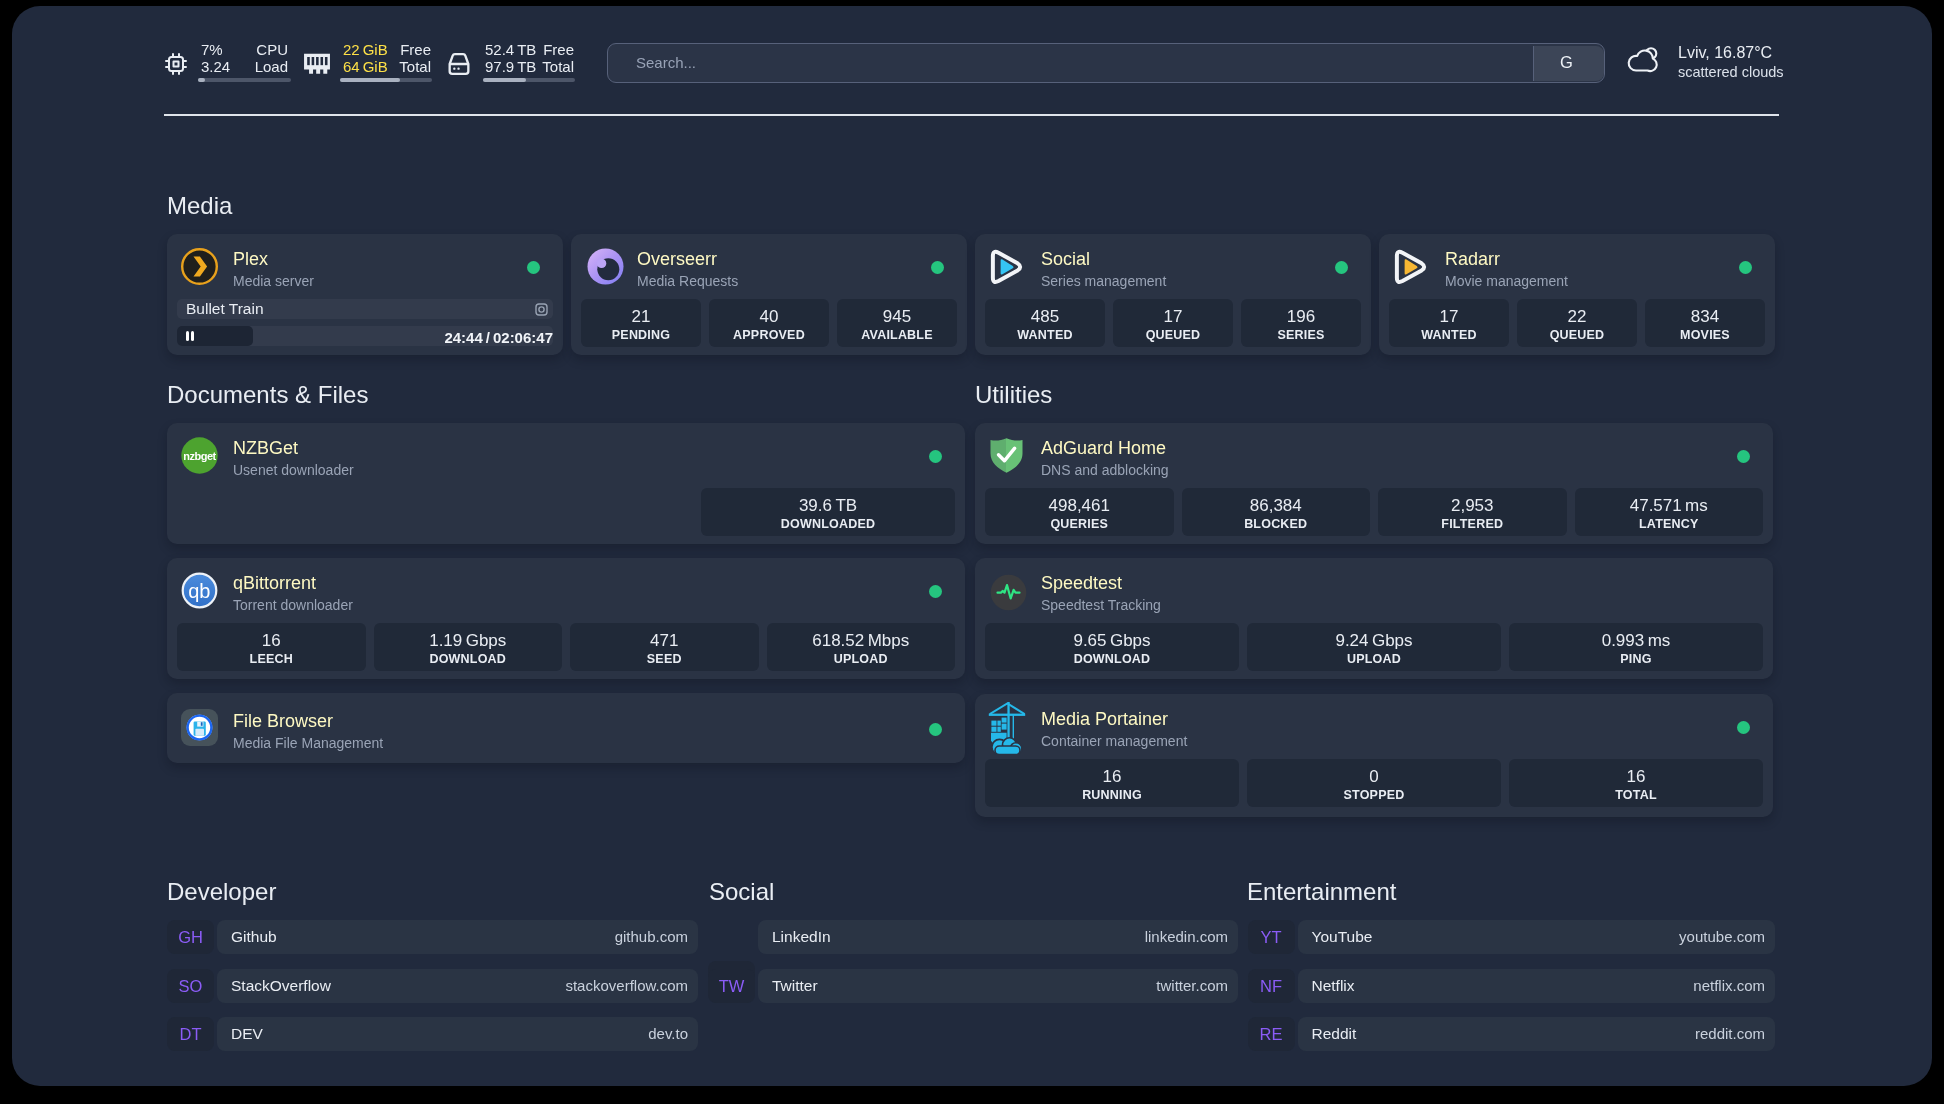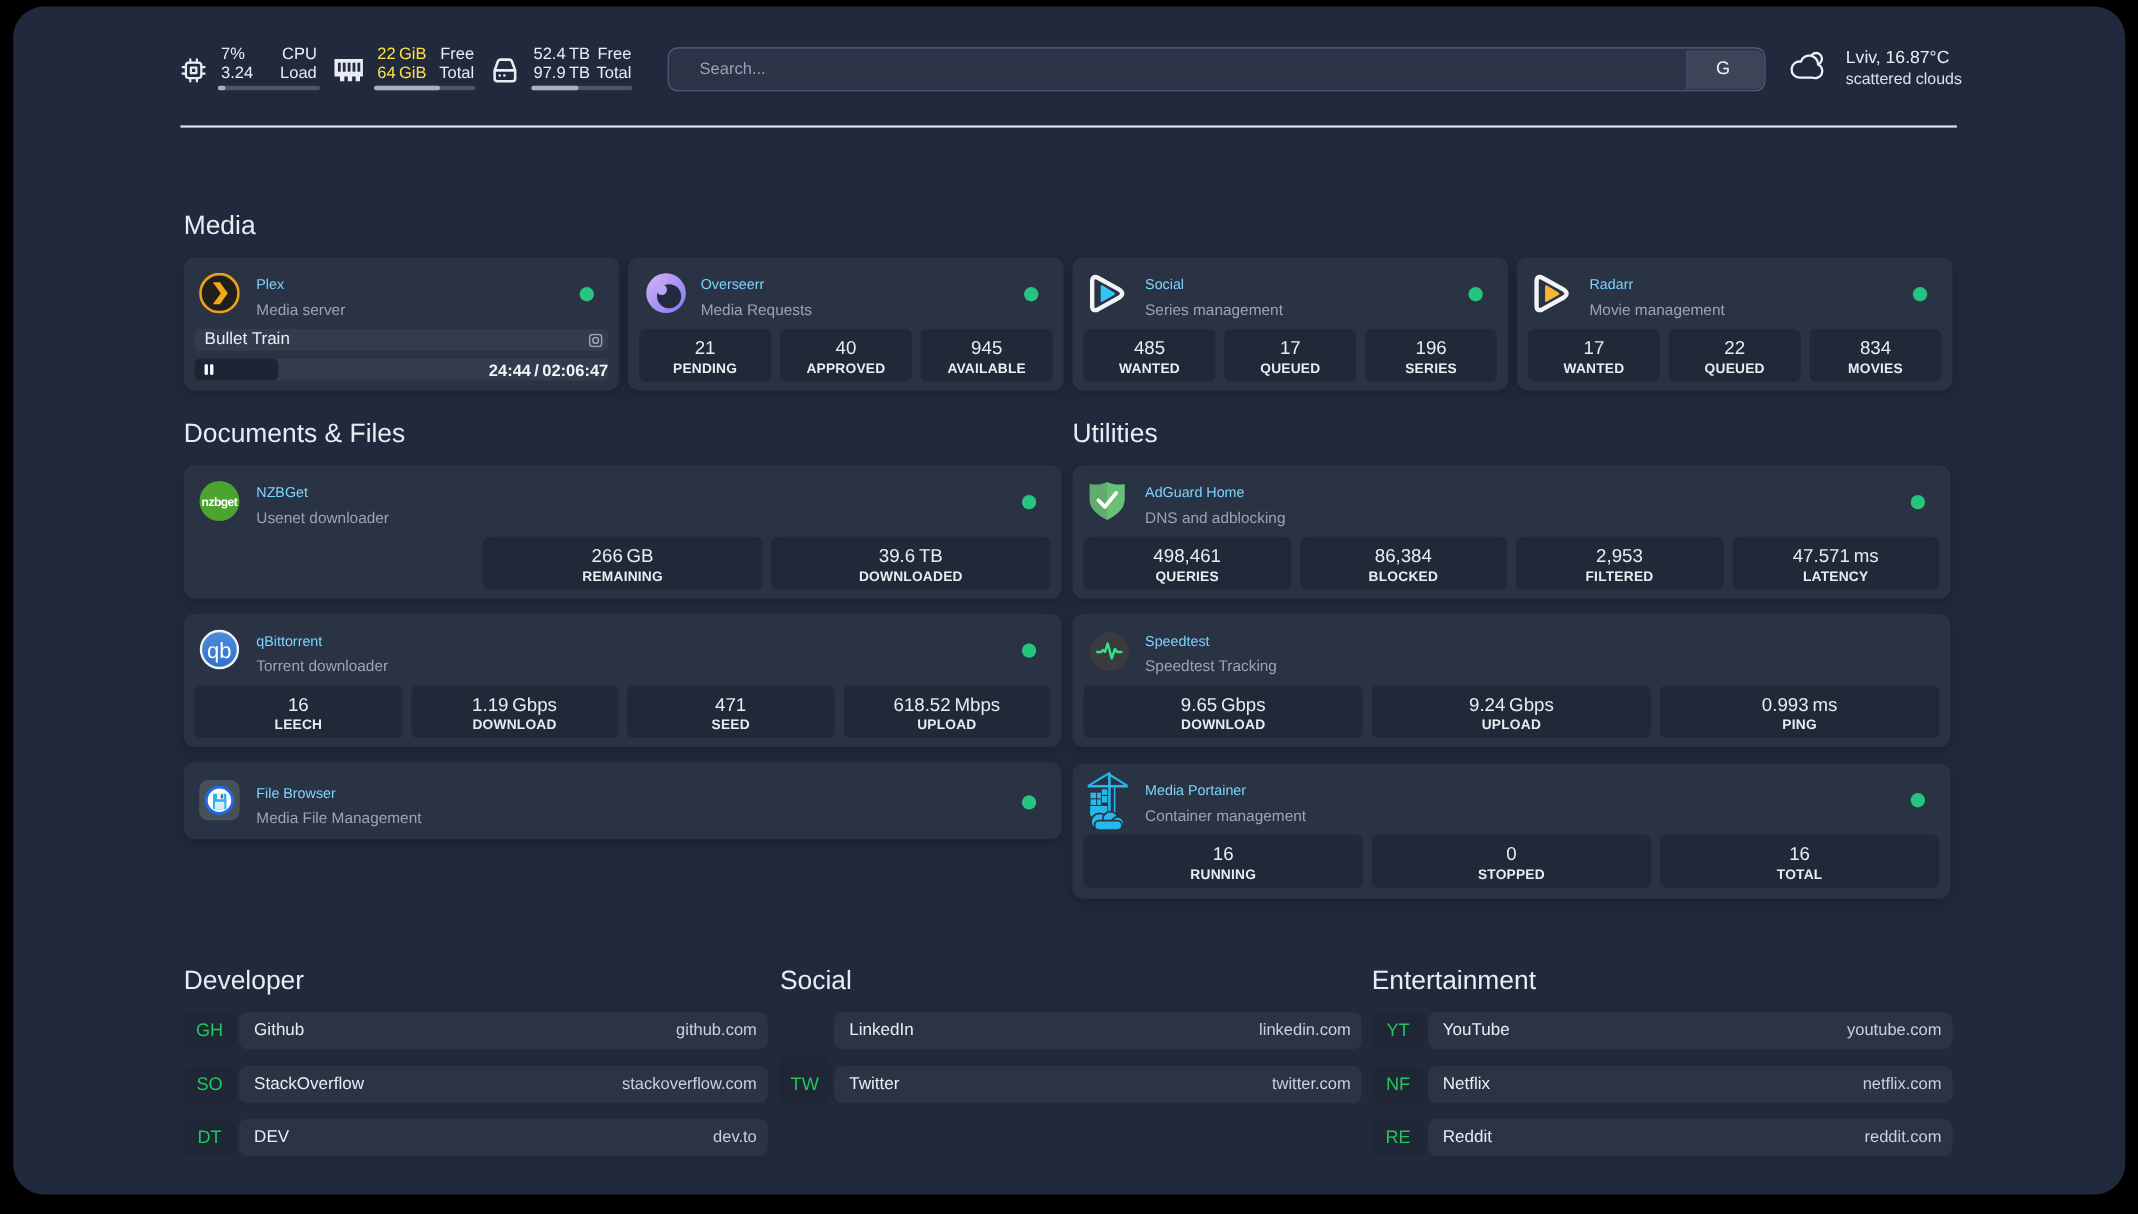--- a/index.html
+++ b/index.html
@@ -1,24 +1,24 @@
 <!DOCTYPE html>
 <html><head><meta charset="utf-8"><style>html,body{margin:0;padding:0;background:#000;width:1944px;height:1104px;overflow:hidden;}
 *{box-sizing:border-box;font-family:"Liberation Sans", sans-serif;}
 .panel{position:absolute;left:12px;top:6px;width:1920px;height:1080px;background:#212a3d;border-radius:28px;overflow:hidden;}
 .card{position:absolute;background:#2a3344;border-radius:10px;box-shadow:0 5px 10px rgba(12,16,26,0.28);}
 .stat{position:absolute;top:65px;height:48px;background:#202938;border-radius:6px;text-align:center;}
 .stat .n{margin-top:8px;font-size:17px;line-height:20px;color:#e9edf3;}
 .stat .l{font-size:12.5px;line-height:16px;font-weight:bold;color:#e9edf3;letter-spacing:0.2px;}
 .dot{position:absolute;width:13px;height:13px;border-radius:50%;background:#25c57f;}
-.t{position:absolute;left:66px;top:16px;font-size:13px;line-height:18px;font-weight:500;color:#7dd3fc;white-space:nowrap;}
+.t{position:absolute;left:66px;top:16px;font-size:18px;line-height:18px;font-weight:500;color:#fef9c3;white-space:nowrap;}
 .s{position:absolute;left:66px;top:40px;font-size:14px;line-height:14px;color:#9aa4b6;white-space:nowrap;}
 .ic{position:absolute;left:14px;top:14px;width:37px;height:37px;}
 .hd{position:absolute;font-size:24px;line-height:24px;color:#e9edf3;white-space:nowrap;}
-.ab{position:absolute;width:47px;height:34px;background:#1f2737;border-radius:8px;color:#22c55e;font-size:16.5px;text-align:center;line-height:34px;}
+.ab{position:absolute;width:47px;height:34px;background:#1f2737;border-radius:8px;color:#8b5cf6;font-size:16.5px;text-align:center;line-height:34px;}
 .bb{position:absolute;height:34px;background:#2a3444;border-radius:8px;}
 .bb .nm{position:absolute;left:14px;top:0;font-size:15.5px;line-height:34px;color:#e9edf3;white-space:nowrap;}
 .bb .ur{position:absolute;right:10px;top:0;font-size:15px;line-height:34px;color:#c9d1dd;white-space:nowrap;}
 </style></head><body>
 <div class="panel"></div>
 <div style="position:absolute;left:164px;top:52px;width:24px;height:24px;">
     <svg width="24" height="24" viewBox="0 0 24 24" style="width:100%;height:100%;display:block;">
       <g fill="none" stroke="#e9edf3" stroke-width="2" stroke-linecap="round" stroke-linejoin="round">
 <rect x="5" y="5" width="14" height="14" rx="2.5"></rect>
         <rect x="9.5" y="9.5" width="5" height="5"></rect>
@@ -187,24 +187,20 @@
 <div class="card" style="left:167px;top:423px;width:798px;height:121px;">
     <div class="ic" style="">
       <svg width="37" height="37" viewBox="0 0 37 37" style="width:100%;height:100%;display:block;">
         <circle cx="18.5" cy="18.5" r="18.2" fill="#4da32f"></circle>
 <text x="18.5" y="23" font-family="&quot;Liberation Sans&quot;,sans-serif" font-size="11" font-weight="bold" fill="#ffffff" text-anchor="middle" letter-spacing="-0.5">nzbget</text>
       </svg>
     </div>
     <div class="t" style="top:16px;">NZBGet</div>
     <div class="s" style="top:40px;">Usenet downloader</div>
     <div class="dot" style="left:761.5px;top:26.5px;"></div>
-    <div class="stat" style="left:272.0px;width:254.0px;">
-      <div class="n">266 GB</div>
-      <div class="l">REMAINING</div>
-    </div>
     <div class="stat" style="left:534.0px;width:254.0px;">
       <div class="n">39.6 TB</div>
       <div class="l">DOWNLOADED</div>
     </div>
   </div>
 <div class="card" style="left:167px;top:558px;width:798px;height:121px;">
     <div class="ic" style="">
       <svg width="37" height="37" viewBox="0 0 37 37" style="width:100%;height:100%;display:block;">
         <defs>
           <linearGradient id="qbg" x1="0" y1="0" x2="0" y2="1">

